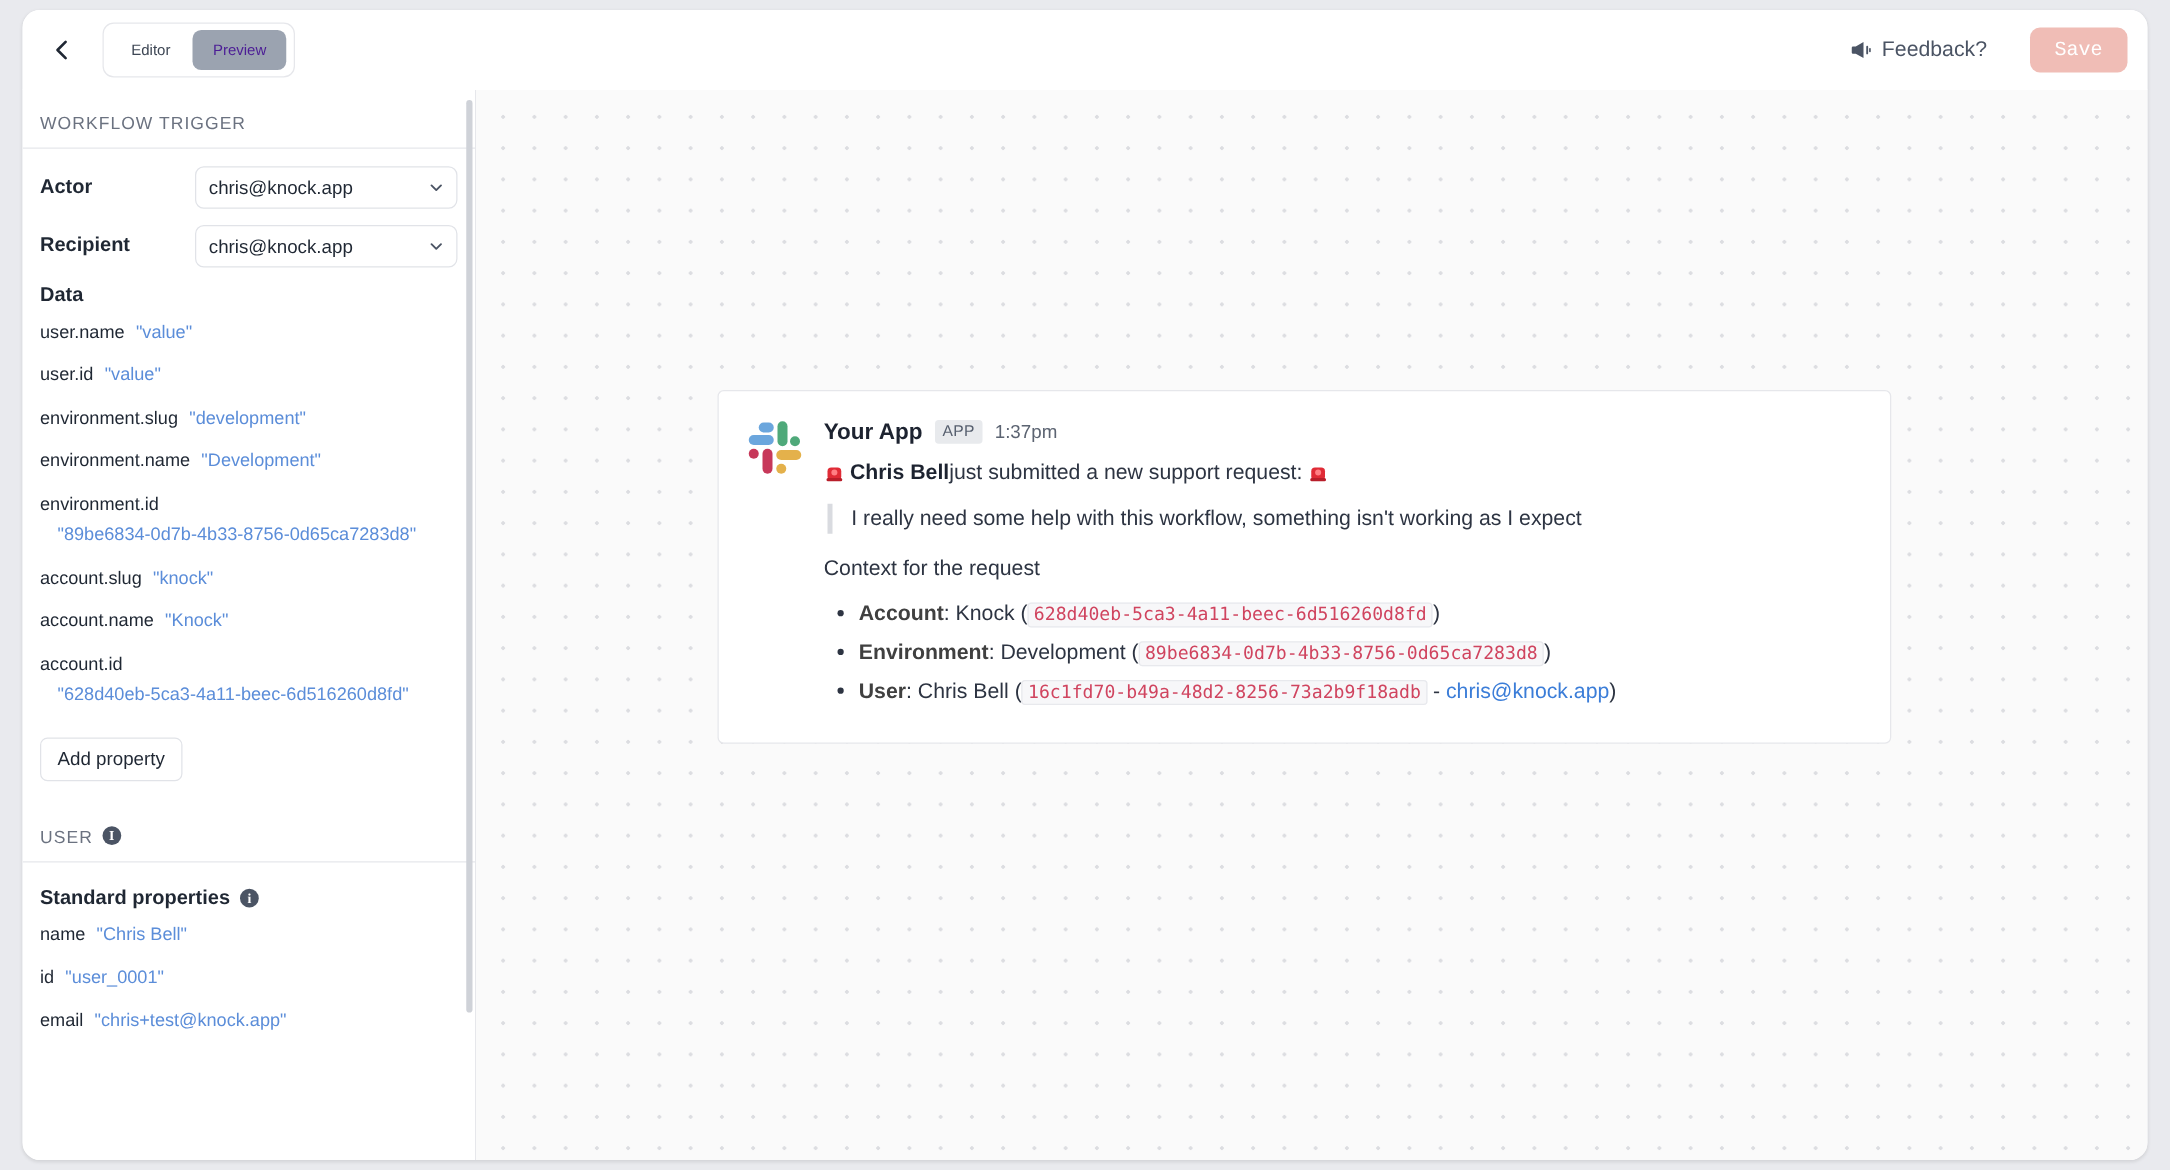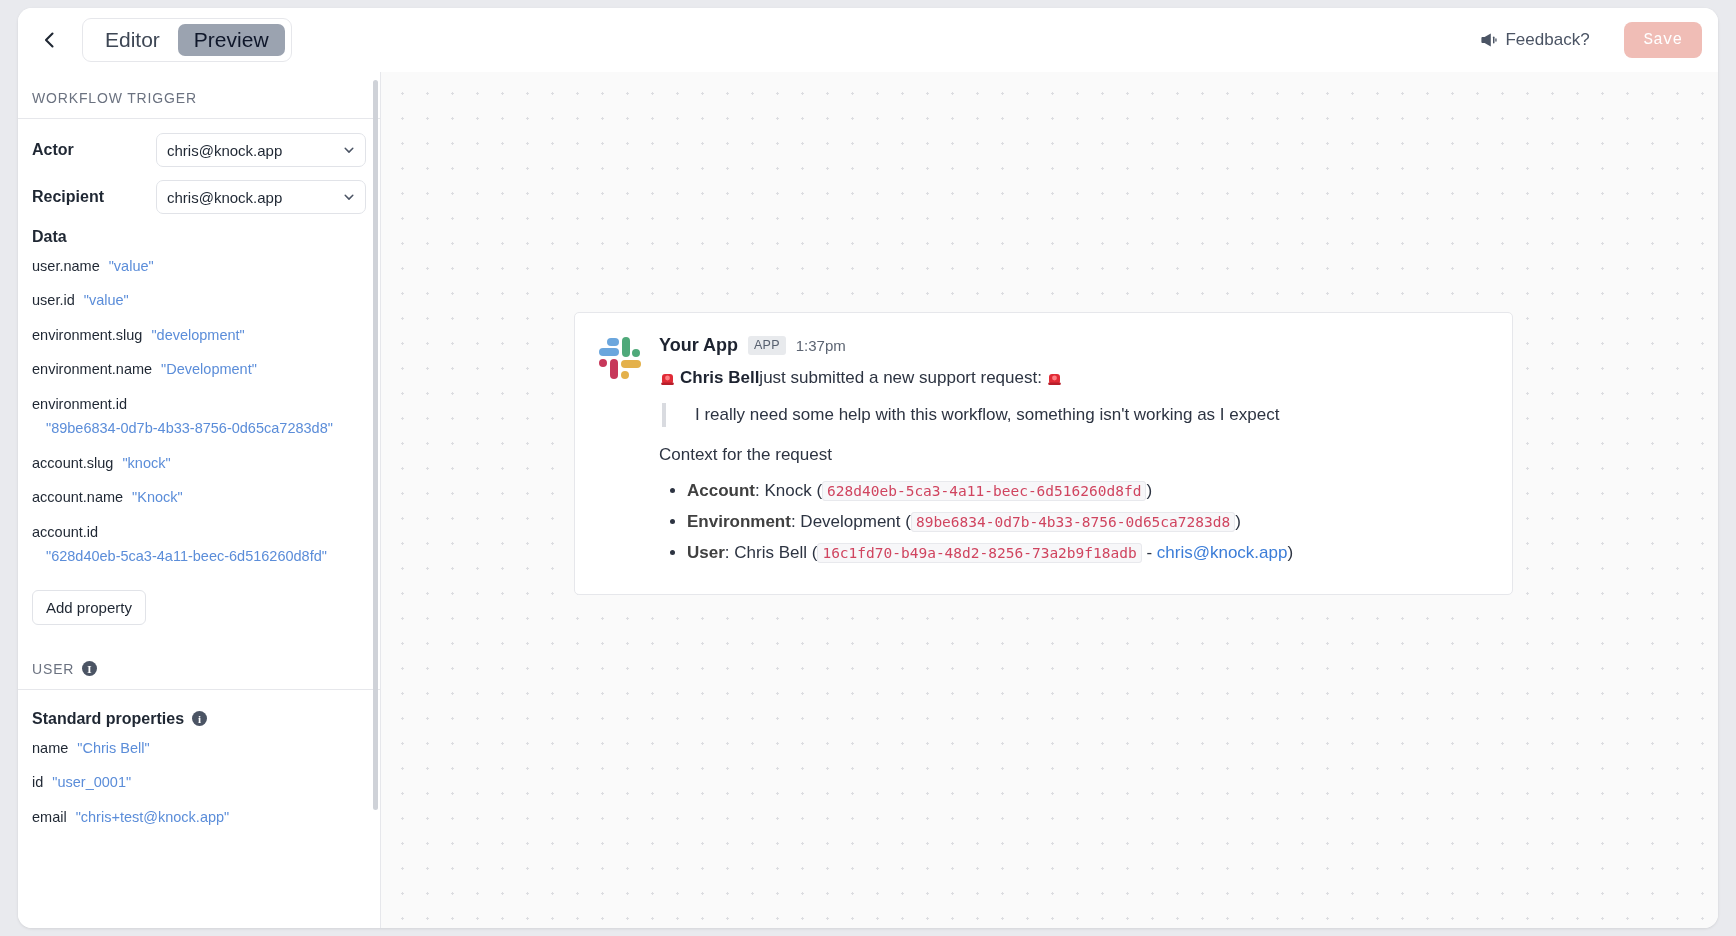--- a/index.html
+++ b/index.html
@@ -40,31 +40,31 @@
     margin-left: 12px;
     display: flex;
     align-items: center;
     gap: 2px;
     background: #ffffff;
     border: 1px solid #e6e7eb;
     border-radius: 9px;
     padding: 5px 6px;
   }
   .seg-item {
-    font-size: 21px;
+    font-size: 12px;
     color: #3d4654;
     padding: 6px 16px;
     border-radius: 7px;
     cursor: pointer;
     line-height: 20px;
     white-space: nowrap;
   }
   .seg-item.active {
     background: #9ba3b0;
-    color: #0f172a;
+    color: #4c1d95;
     text-align: right;
   }
   .header-right {
     margin-left: auto;
     display: flex;
     align-items: center;
     gap: 34px;
   }
   .feedback {
     display: flex;
@@ -287,21 +287,21 @@
   .emoji {
     display: inline-block;
     width: 17px; height: 17px;
     vertical-align: -2px;
     margin: 0 4px 0 0;
     position: relative;
   }
   .emoji.after { margin: 0 0 0 4px; }
   .quote {
     border-left: 4px solid #d9dbe0;
-    padding-left: 29px;
+    padding-left: 15px;
     margin: 8px 0 16px 3px;
     font-size: 17px;
     color: #2d3442;
     line-height: 1.45;
   }
   .para {
     font-size: 17px;
     color: #2d3442;
     margin-bottom: 10px;
     line-height: 1.45;

